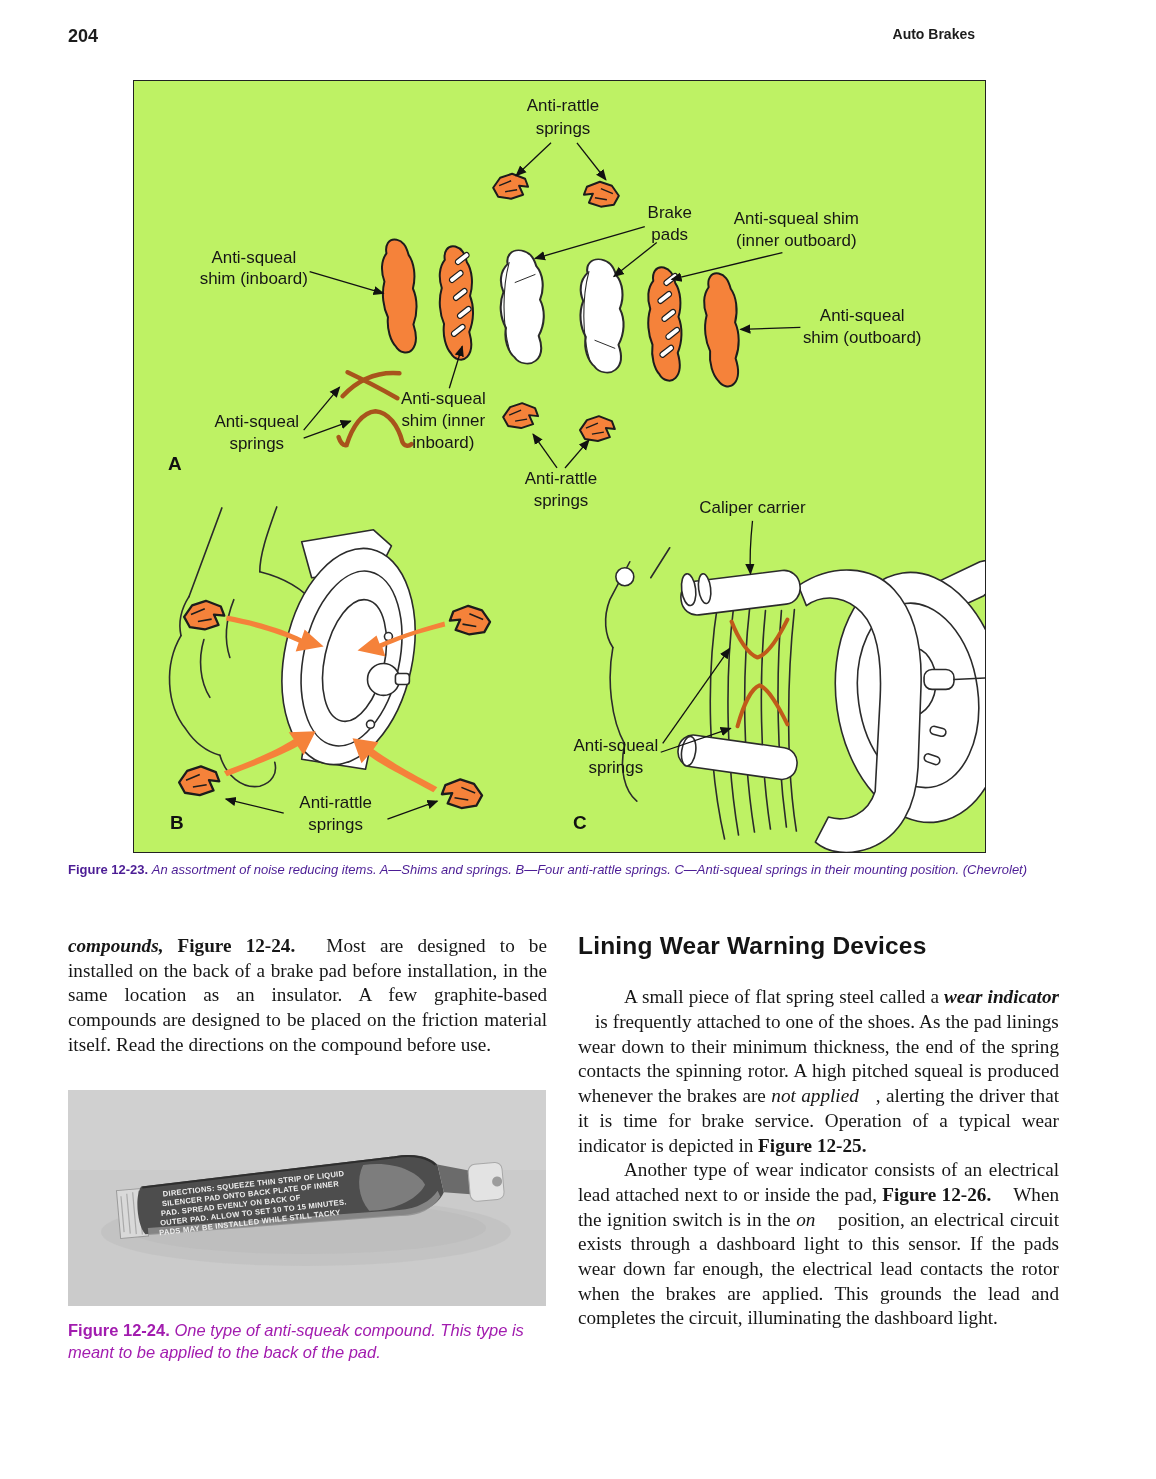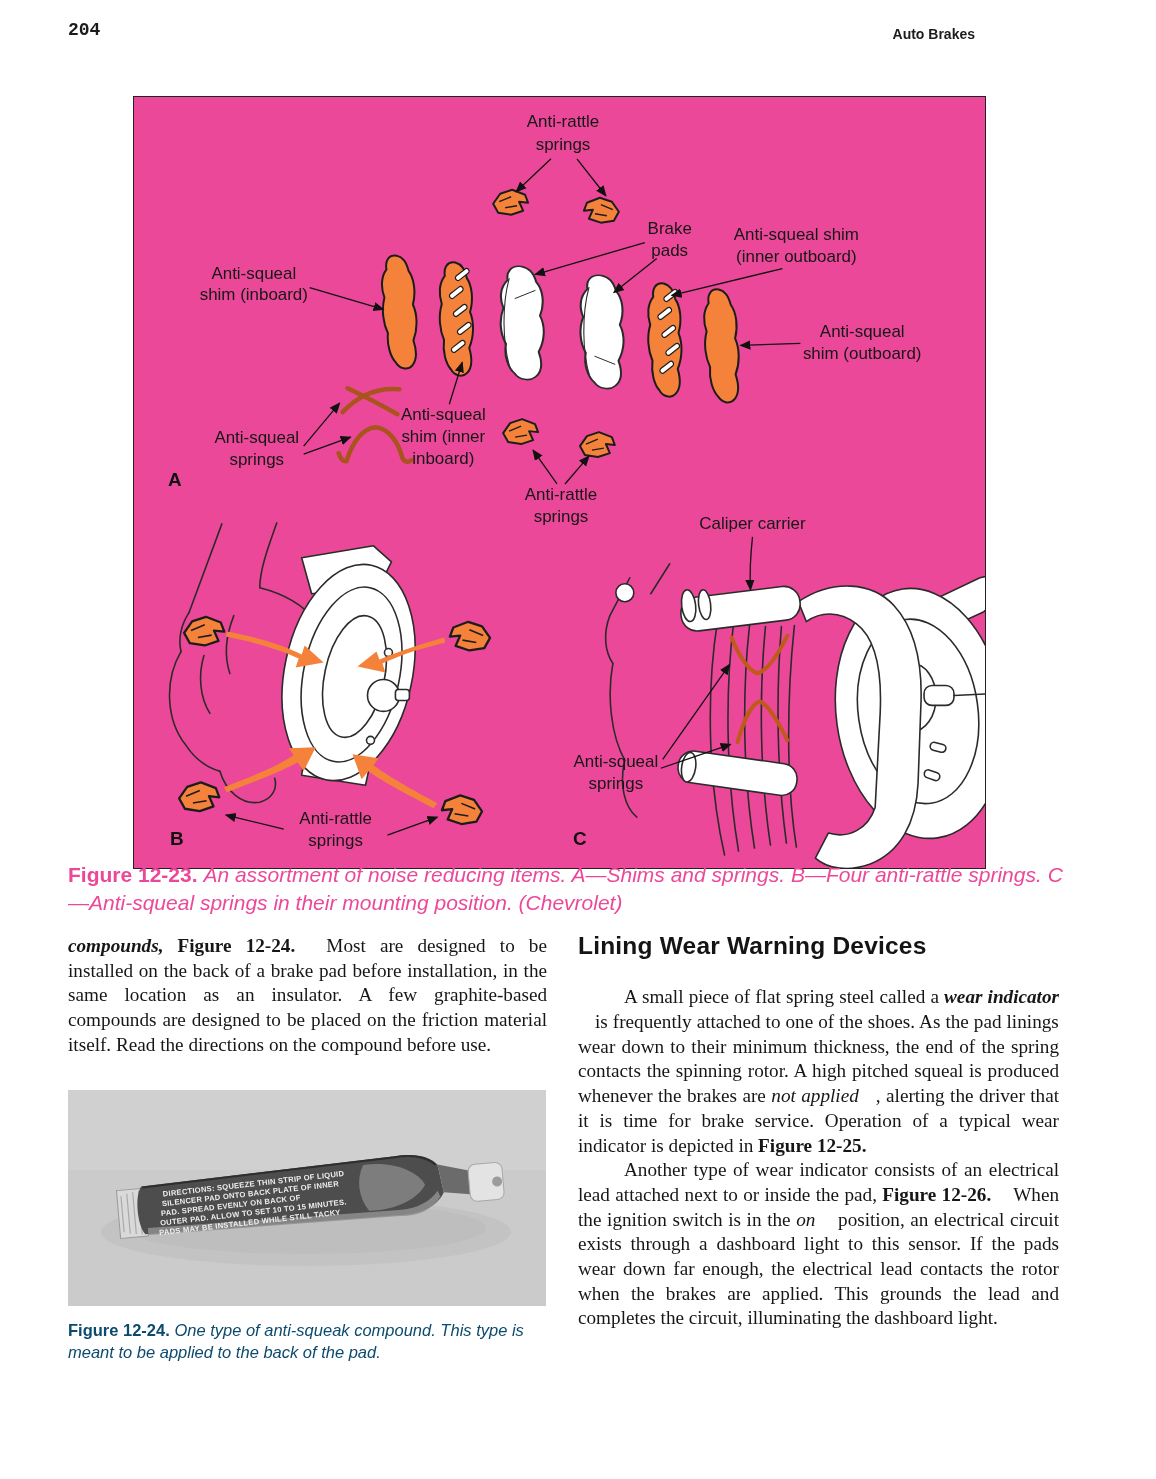--- a/index.html
+++ b/index.html
@@ -6,44 +6,44 @@
     --orange:#F5823A;
     --wire:#A8541C;
     --ink:#1c1c1c;
     --line:#2b2b2b;
   }
   html,body{margin:0;padding:0;background:#ffffff;}
   .page{position:relative;width:1156px;height:1479px;background:#fff;
         font-family:"Liberation Sans",sans-serif;color:var(--ink);overflow:hidden;}
 
   
-  .hdr-num{position:absolute;left:68px;top:20px;font-size:18px;font-weight:bold;font-family:Liberation Mono, monospace;}
+  .hdr-num{position:absolute;left:68px;top:26px;font-size:18px;font-weight:bold;}
   .hdr-title{position:absolute;right:181px;top:26px;font-size:14px;font-weight:bold;}
 
   
-  .figbox{position:absolute;left:133px;top:96px;width:853px;height:773px;
-          border:1.6px solid #222;box-sizing:border-box;background:#ec4899;}
+  .figbox{position:absolute;left:133px;top:80px;width:853px;height:773px;
+          border:1.6px solid #222;box-sizing:border-box;background:#bef264;}
   .figbox svg{display:block;width:100%;height:100%;}
 
   
   .lbl{font-family:"Liberation Sans",sans-serif;font-size:17px;fill:#161616;}
   .sec{font-family:"Liberation Sans",sans-serif;font-size:19px;font-weight:bold;fill:#111;}
   .la{fill:none;stroke:var(--line);stroke-width:1.6;stroke-linejoin:round;stroke-linecap:round;}
   .laf{fill:#fff;stroke:var(--line);stroke-width:1.6;stroke-linejoin:round;}
   .orange{fill:var(--orange);stroke:#1c1c1c;stroke-width:2;stroke-linejoin:round;}
   .slot{fill:#fff;stroke:#1c1c1c;stroke-width:1.2;}
   .wire{fill:none;stroke:var(--wire);stroke-width:4.5;stroke-linecap:round;}
   .wire2{fill:none;stroke:#C05A1A;stroke-width:4;stroke-linecap:round;}
   .thin{fill:none;stroke:#111;stroke-width:1.3;}
   .oswoosh{fill:var(--orange);stroke:none;}
   .clipline{fill:none;stroke:#1c1c1c;stroke-width:1.4;}
 
   
-  .caption{position:absolute;left:68px;top:861px;width:1008px;font-size:21px;line-height:1.32;color:#ec4899;}
-  .caption2{position:absolute;left:68px;top:1320px;width:479px;font-size:16.5px;line-height:1.33;color:#0c4a6e;}
+  .caption{position:absolute;left:68px;top:861px;width:1008px;font-size:13px;line-height:1.32;color:#4c1d95;}
+  .caption2{position:absolute;left:68px;top:1320px;width:479px;font-size:16.5px;line-height:1.33;color:#a21caf;}
   .seg-bold{font-weight:bold;font-style:normal;}
   .seg-italic{font-style:italic;}
   .seg-bolditalic{font-weight:bold;font-style:italic;}
   .seg-normal{font-weight:normal;font-style:normal;margin-left:17px;}
 
   
   .col-left{position:absolute;left:68px;top:934px;width:479px;
             font-family:"Liberation Serif",serif;font-size:19.2px;line-height:1.285;
             text-align:justify;color:#161616;}
   .col-right{position:absolute;left:578px;top:930px;width:481px;

